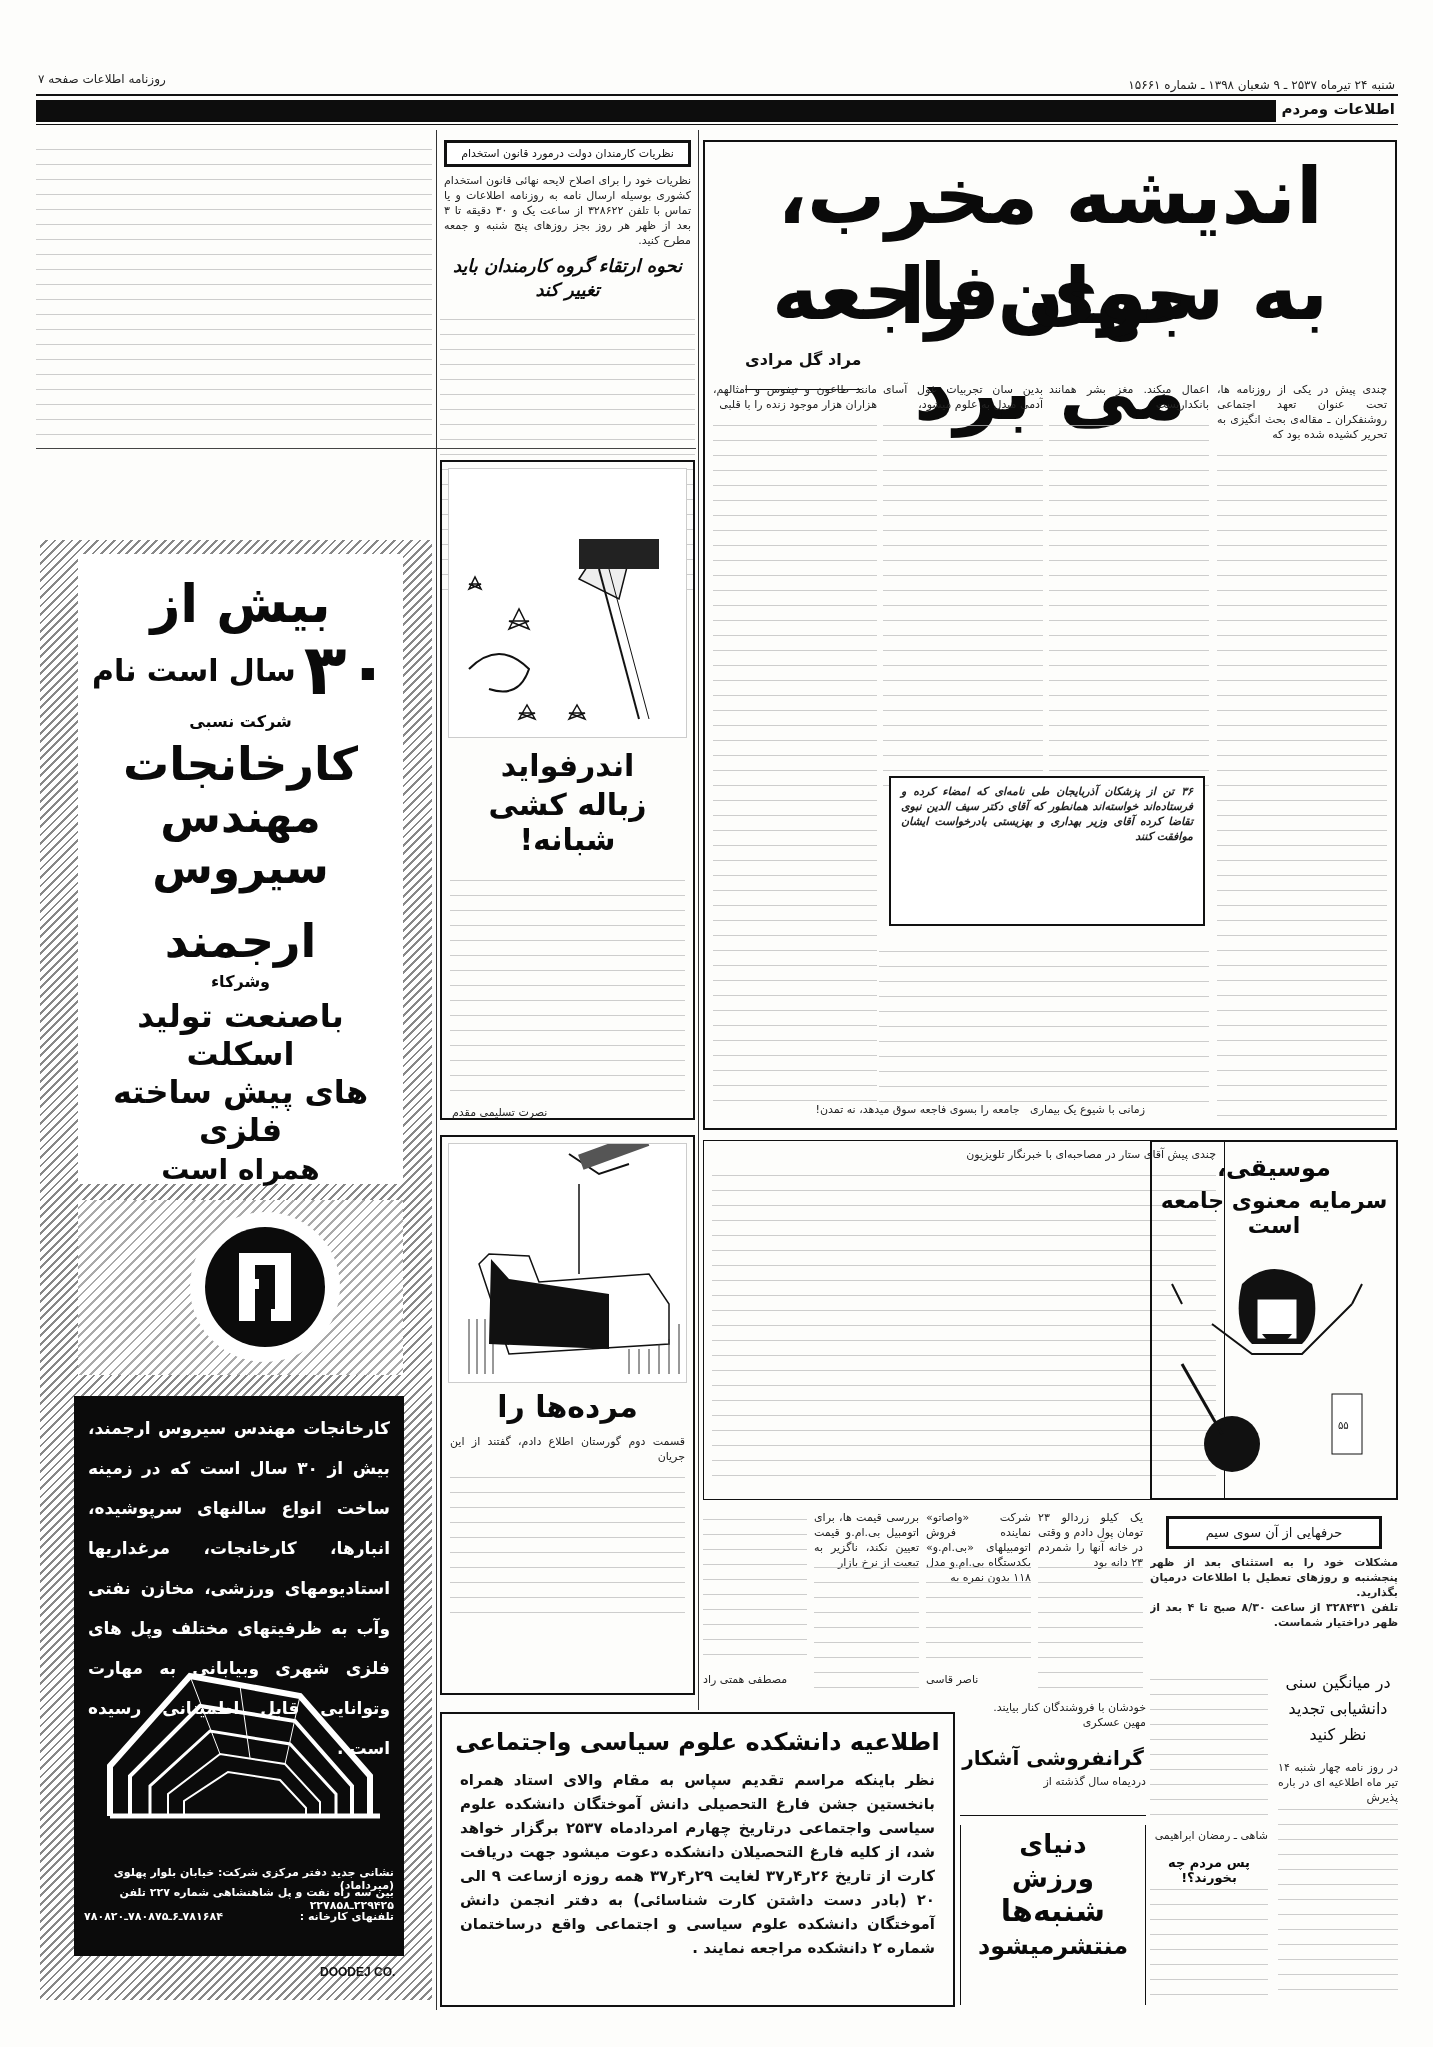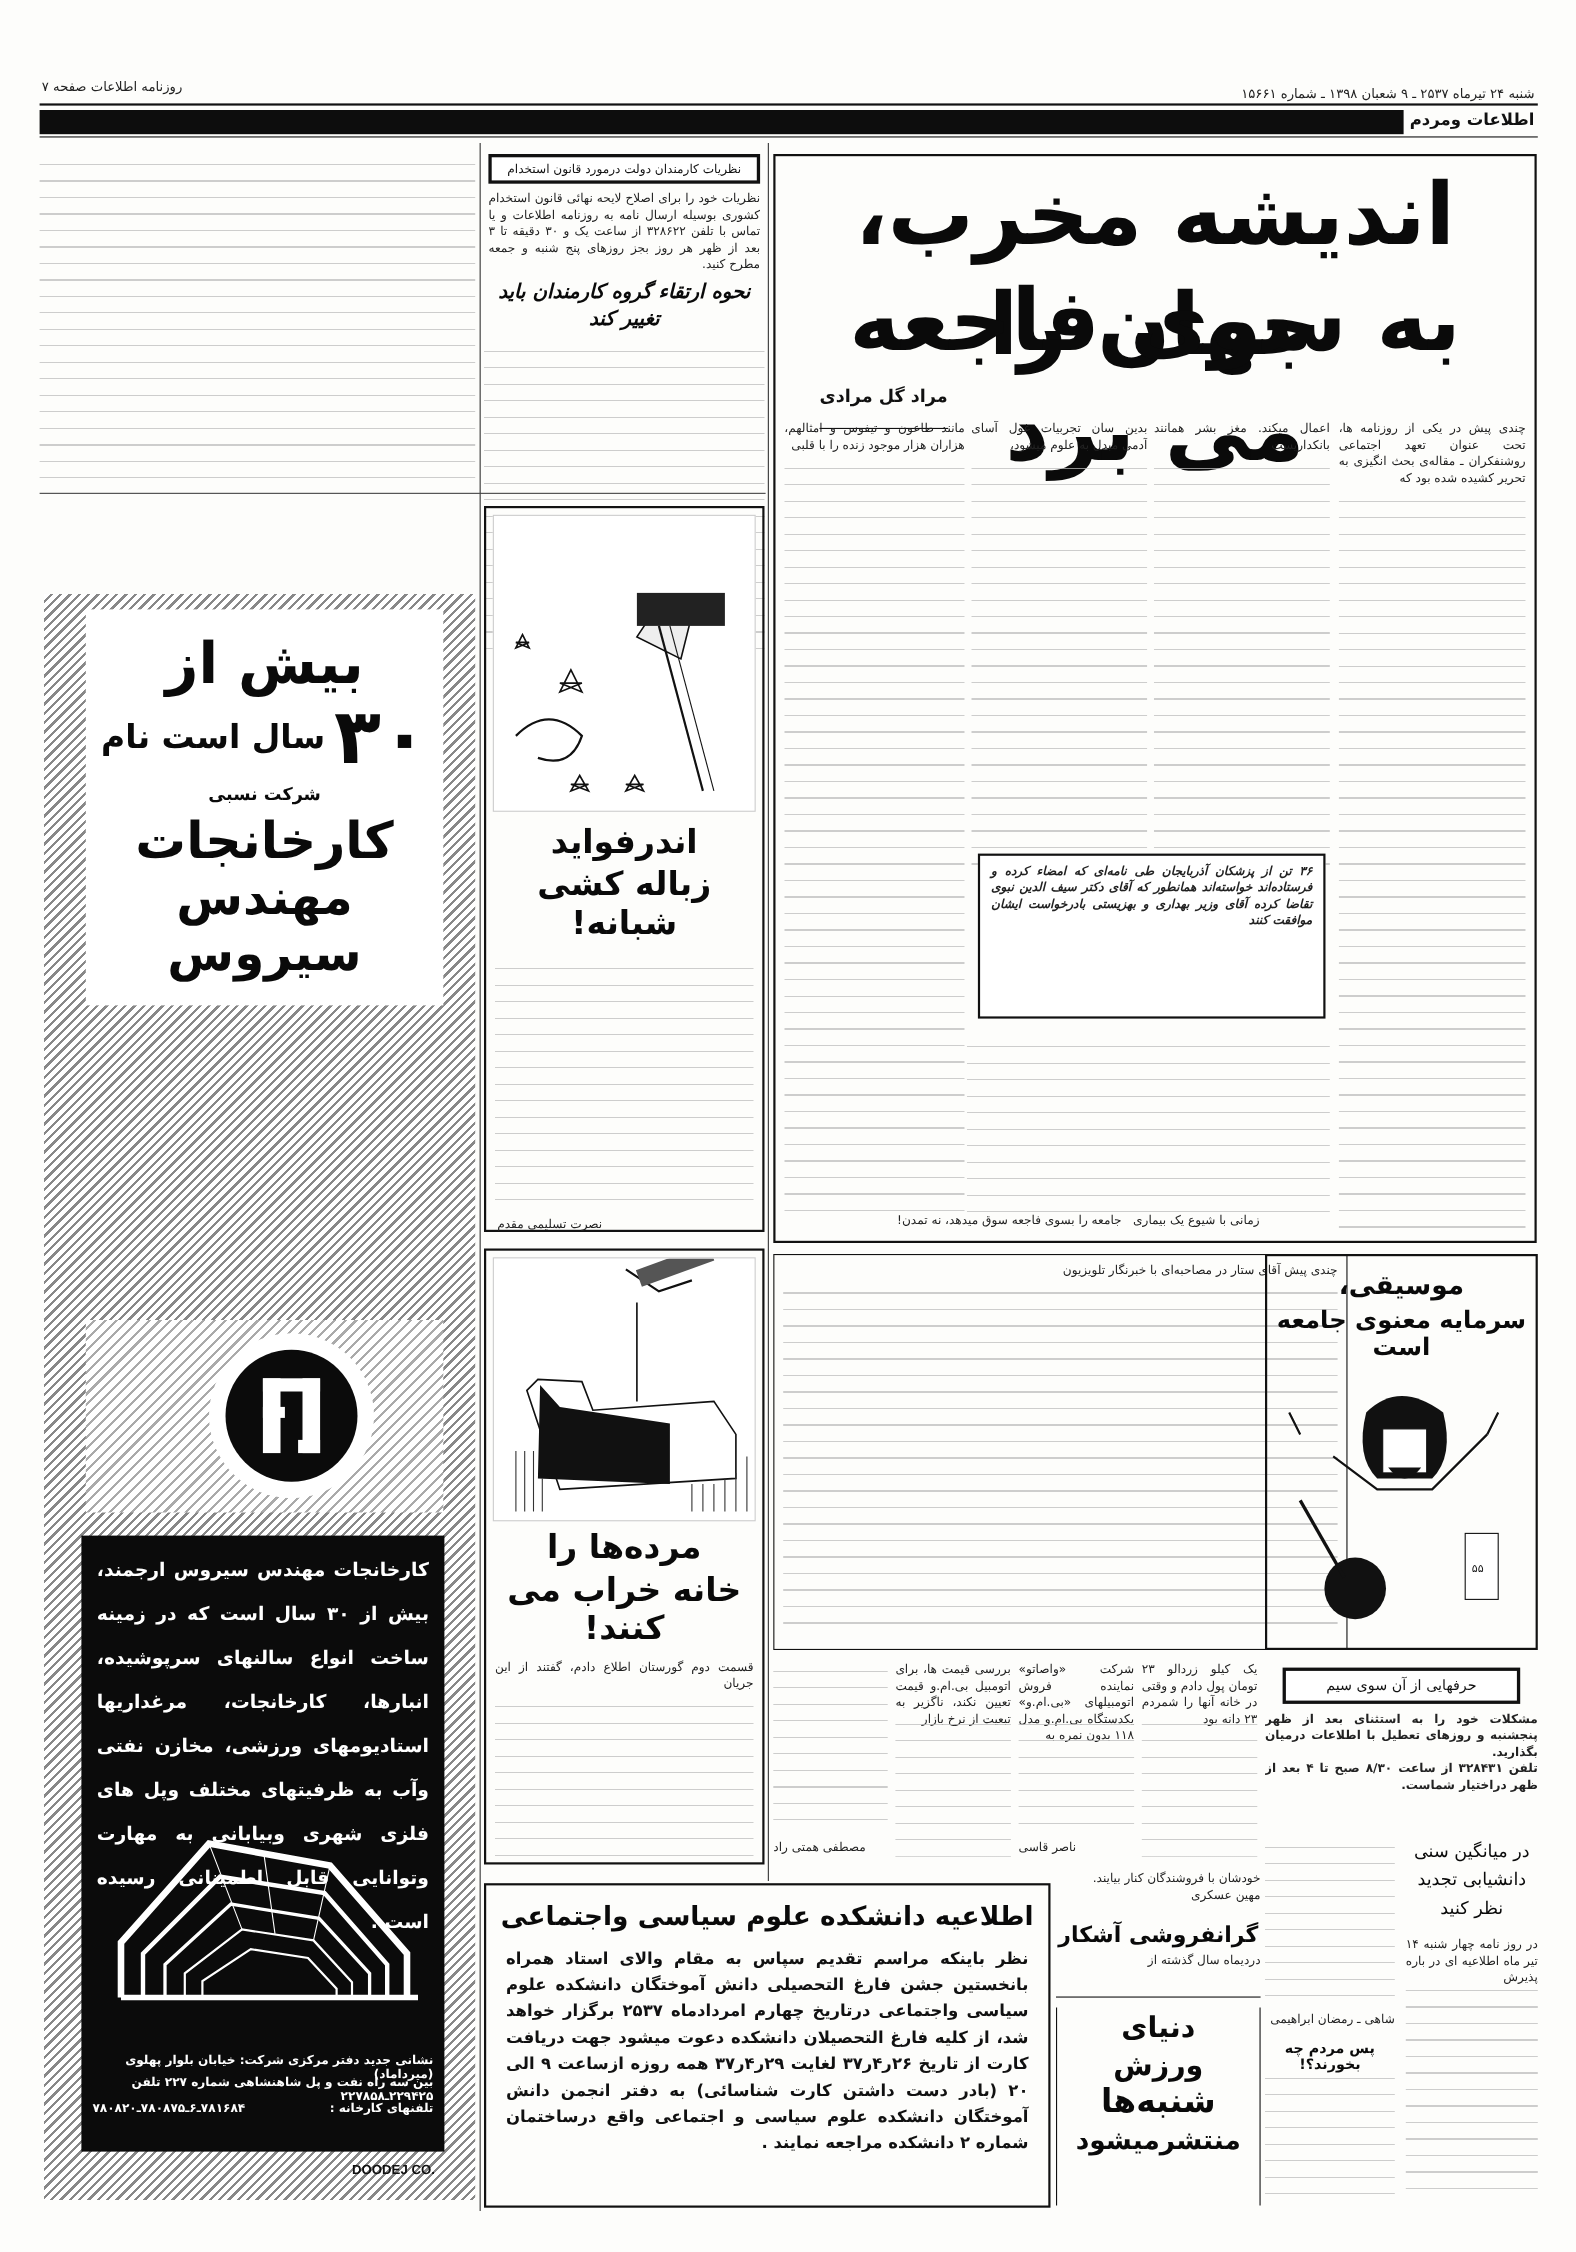--- a/index.html
+++ b/index.html
@@ -103,20 +103,27 @@
   <div class="abs ad-inner" style="left:38px;top:14px;width:325px;height:360px;">
     <div class="headline" style="font-size:52px;margin-top:20px;">بیش از</div>
     <div style="display:flex;justify-content:center;align-items:center;direction:rtl;gap:8px;">
       <span class="headline" style="font-size:70px;line-height:72px;">۳۰</span>
       <span class="headline" style="font-size:30px;">سال است نام</span>
     </div>
     <div class="headline" style="font-size:16px;margin-top:6px;">شرکت نسبی</div>
     <div class="headline" style="font-size:46px;margin-top:6px;">کارخانجات</div>
     <div class="headline" style="font-size:44px;">مهندس سیروس</div>
   </div>
+  <div class="abs ad-inner" style="left:38px;top:374px;width:325px;height:270px;">
+    <div class="headline" style="font-size:46px;">ارجمند</div>
+    <div class="headline" style="font-size:16px;margin-top:4px;">وشرکاء</div>
+    <div class="headline" style="font-size:32px;margin-top:6px;">باصنعت تولید اسکلت</div>
+    <div class="headline" style="font-size:32px;">های پیش ساخته فلزی</div>
+    <div class="headline" style="font-size:28px;margin-top:4px;">همراه است</div>
+  </div>
   <div class="abs hatch-light" style="left:38px;top:660px;width:325px;height:175px;">
     <div style="position:absolute;left:112px;top:12px;width:150px;height:150px;border-radius:50%;background:#fff;display:flex;align-items:center;justify-content:center;">
       <div style="width:120px;height:120px;border-radius:50%;background:#0b0b0b;position:relative;">
         <div style="position:absolute;left:34px;top:26px;width:16px;height:68px;background:#fff;"></div>
         <div style="position:absolute;left:70px;top:26px;width:16px;height:68px;background:#fff;"></div>
         <div style="position:absolute;left:34px;top:26px;width:52px;height:12px;background:#fff;"></div>
         <div style="position:absolute;left:34px;top:52px;width:20px;height:10px;background:#fff;"></div>
         <div style="position:absolute;left:66px;top:82px;width:20px;height:12px;background:#fff;"></div>
       </div>
     </div>
@@ -151,21 +158,20 @@
       <rect x="130" y="0" width="70" height="16" fill="#555" transform="rotate(-20 160 8)"></rect>
       <path d="M130 40 L130 130" stroke="#111" stroke-width="1.5"></path>
       <path d="M30 120 L40 110 L80 112 L90 138 L200 130 L220 160 L220 200 L60 210 Z" stroke="#111" fill="#fff" stroke-width="1.5"></path>
       <path d="M42 115 L40 200 L160 205 L160 150 L60 135 Z" fill="#111"></path>
       <g stroke="#333" stroke-width="1">
         <path d="M20 175 v55 M28 175 v55 M36 175 v55 M44 200 v30 M180 205 v25 M190 205 v25 M200 205 v25 M210 200 v30 M220 195 v35 M230 180 v50"></path>
       </g>
     </svg>
   </div>
   <div class="headline" style="font-size:30px;margin-top:4px;">مرده‌ها را</div>
-  <div class="headline" style="font-size:30px;margin-top:4px;">خانه خراب می کنند!</div>
   <div class="body-text" style="padding:10px 8px 0;">قسمت دوم گورستان اطلاع دادم، گفتند از این جریان</div>
   <div class="filler" style="height:150px;margin:4px 8px 0;"></div>
 </div>
 
 <div class="abs" style="left:703px;top:1140px;width:522px;height:360px;border:1px solid #111;">
   <div class="body-text" style="padding:6px 8px 0;">چندی پیش آقای ستار در مصاحبه‌ای با خبرنگار تلویزیون</div>
   <div class="filler" style="height:320px;margin:4px 8px 0;"></div>
 </div>
 <div class="abs boxed" style="left:1150px;top:1140px;width:248px;height:360px;">
   <div class="headline" style="font-size:24px;margin-top:12px;">موسیقی،</div>

